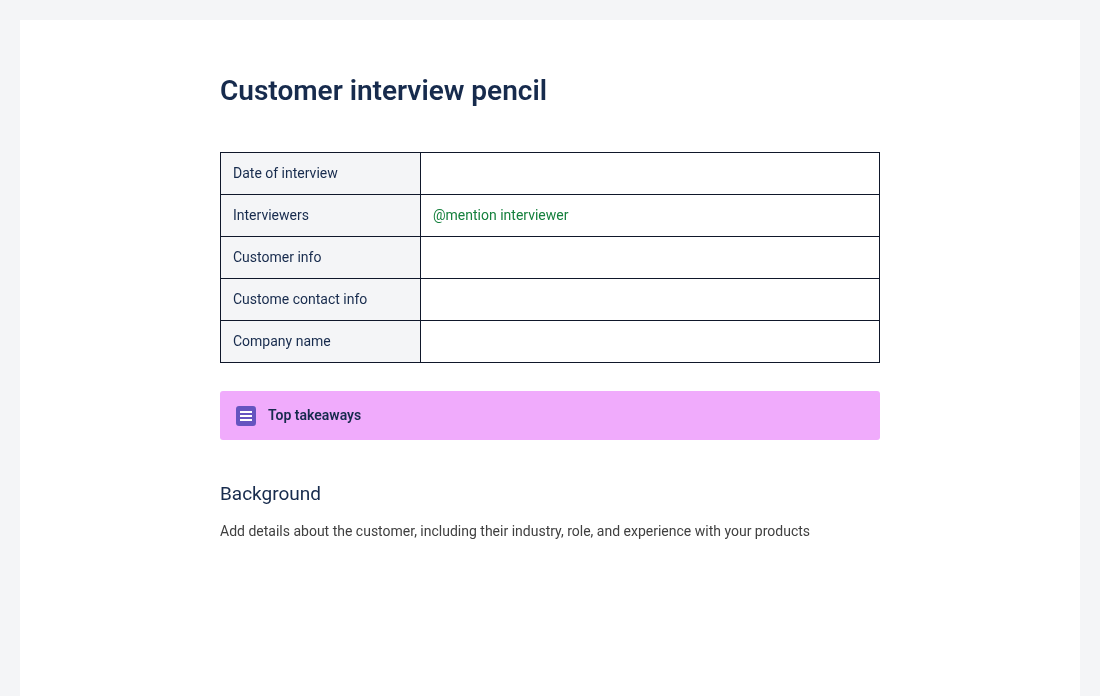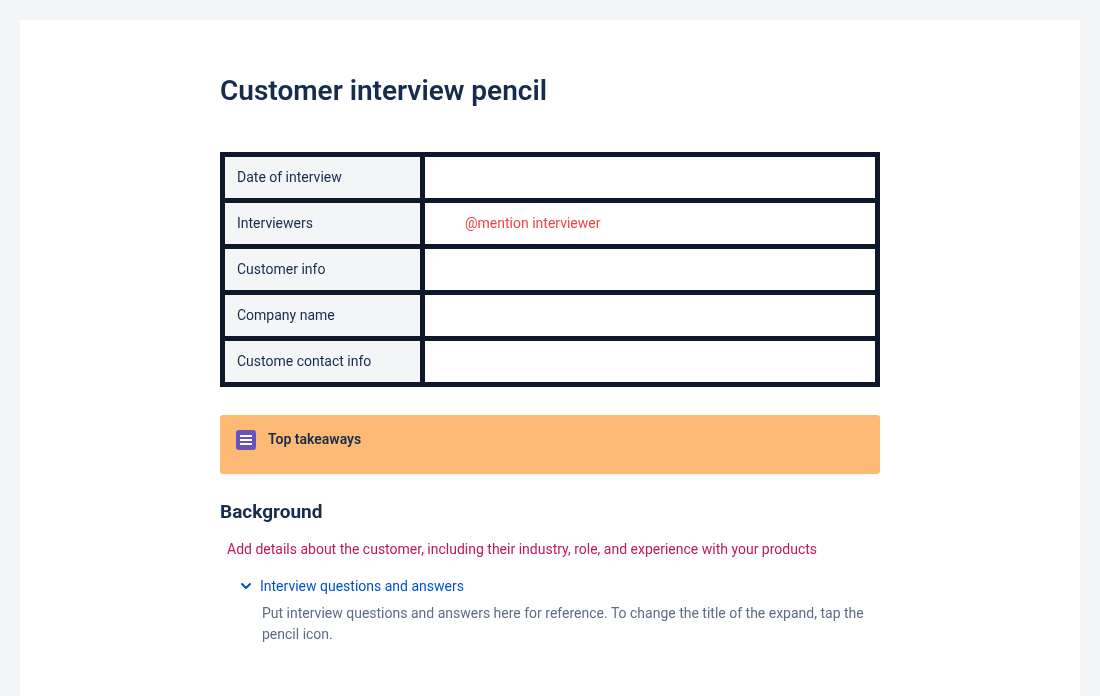--- a/index.html
+++ b/index.html
@@ -25,43 +25,43 @@
       font-weight: 600;
       color: #172b4d;
       margin-bottom: 40px;
     }
     table.meta {
       width: 100%;
       border-collapse: collapse;
       margin-bottom: 28px;
     }
     table.meta td {
-      border: 5px solid #0f172a;
+      border: 1px solid #0f172a;
       padding: 10px 12px;
       font-size: 14px;
       vertical-align: middle;
       height: 40px;
     }
     table.meta td.label {
       background: #f4f5f7;
       width: 200px;
       color: #172b4d;
     }
     table.meta td.value {
       background: #fff;
     }
-    .placeholder { color: #ef4444; margin-left: 28px; }
+    .placeholder { color: #15803d; }
 
     .panel {
-      background: #fdba74;
+      background: #f0abfc;
       border-radius: 3px;
-      padding: 14px 16px 18px 16px;
+      padding: 14px 16px 8px 16px;
       display: flex;
       gap: 12px;
-      margin-bottom: 24px;
+      margin-bottom: 40px;
     }
     .panel-icon {
       width: 20px; height: 20px;
       background: #6554c0;
       border-radius: 3px;
       flex: 0 0 20px;
       position: relative;
       margin-top: 1px;
     }
     .panel-icon::before {
@@ -81,28 +81,27 @@
     }
     .panel ul {
       list-style: disc;
       padding-left: 30px;
       color: #5e6c84;
     }
     .panel ul li { margin: 2px 0; min-height: 18px; }
 
     h2.section {
       font-size: 19px;
-      font-weight: 700;
+      font-weight: 400;
       color: #172b4d;
       margin-bottom: 12px;
     }
     .section-sub {
-      color: #be185d;
+      color: #404040;
       margin-bottom: 16px;
-      margin-left: 7px;
     }
 
     .expand {
       padding-left: 20px;
     }
     .expand-header {
       display: flex;
       align-items: center;
       gap: 8px;
       cursor: pointer;
@@ -141,49 +140,35 @@
         </tr>
         <tr>
           <td class="label">Interviewers</td>
           <td class="value"><span class="placeholder">@mention interviewer</span></td>
         </tr>
         <tr>
           <td class="label">Customer info</td>
           <td class="value"><span></span></td>
         </tr>
         <tr>
-          <td class="label">Company name</td>
+          <td class="label">Custome contact info</td>
           <td class="value"><span></span></td>
         </tr>
         <tr>
-          <td class="label">Custome contact info</td>
+          <td class="label">Company name</td>
           <td class="value"><span></span></td>
         </tr>
       </tbody>
     </table>
 
     <div class="panel">
       <div class="panel-icon"></div>
       <div class="panel-body">
         <div class="panel-title">Top takeaways</div>
       </div>
     </div>
 
     <h2 class="section">Background</h2>
     <p class="section-sub">Add details about the customer, including their industry, role, and experience with your products</p>
 
-    <div class="expand">
-      <div class="expand-header">
-        <span class="chevron">
-          <svg width="12" height="12" viewBox="0 0 12 12">
-              <path d="M2 4 L6 8 L10 4" fill="none" stroke="#0052cc" stroke-width="2" stroke-linecap="round" stroke-linejoin="round"></path>
-            </svg>
-        </span>
-        <span class="expand-title">Interview questions and answers</span>
-      </div>
-      <div class="expand-body">
-        <p class="expand-desc">Put interview questions and answers here for reference. To change the title of the expand, tap the pencil icon.</p>
-
-      </div>
-    </div>
 
   </div>
 </div>
 
 </body></html>

